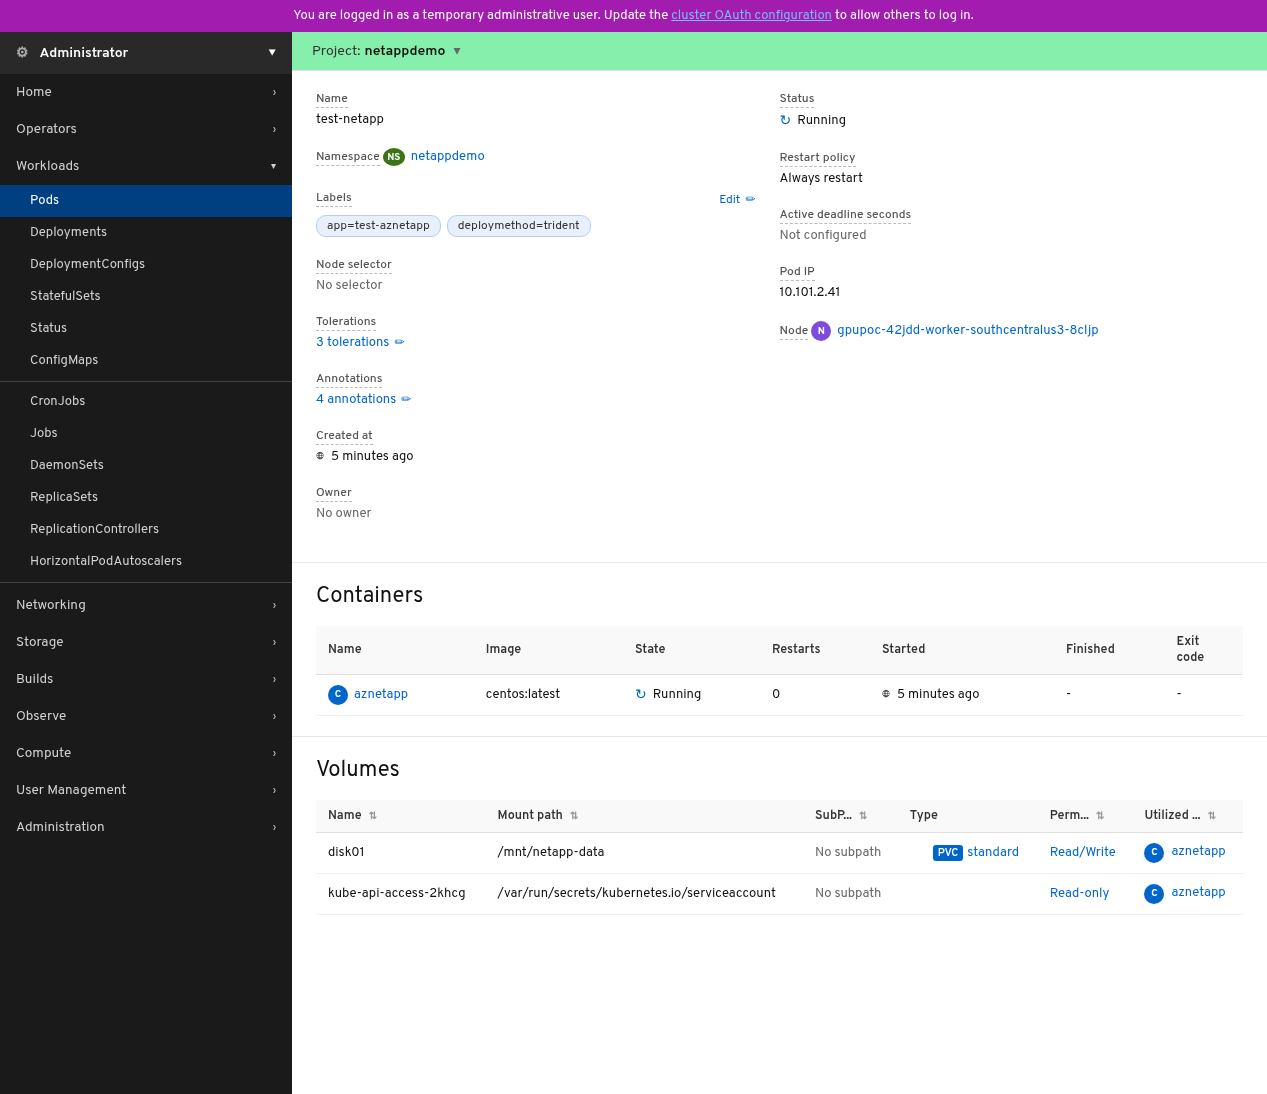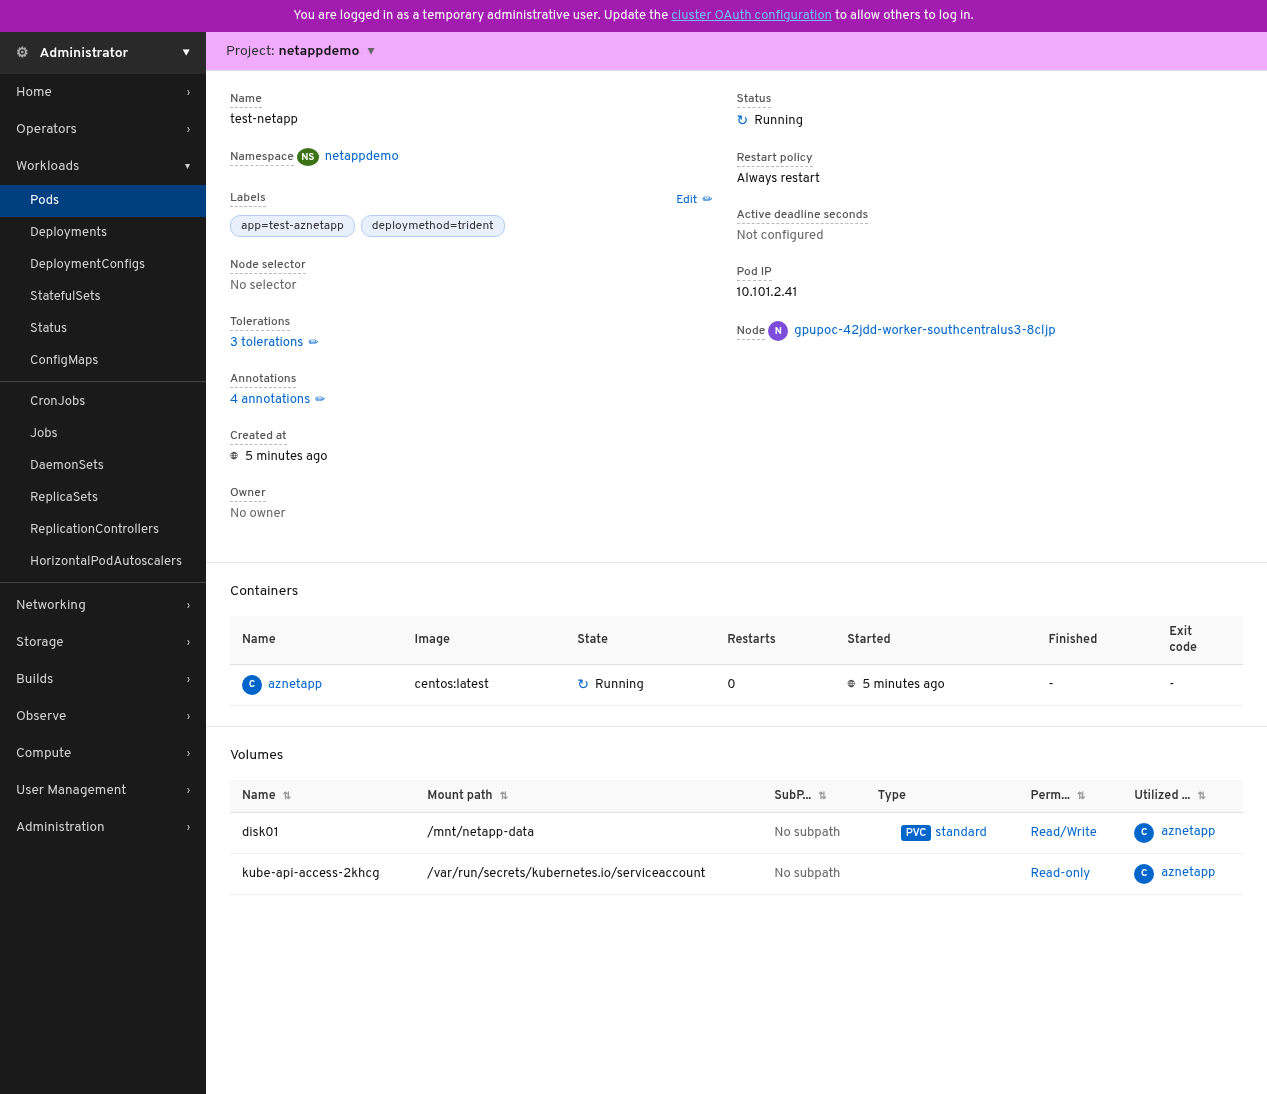--- a/index.html
+++ b/index.html
@@ -12,21 +12,21 @@
       padding: 8px 16px;
       font-size: 13px;
       flex-shrink: 0;
     }
     .top-banner a { color: #73bcf7; text-decoration: underline; cursor: pointer; }
 
     .app-body { display: flex; flex: 1; overflow: hidden; }
 
     
     .sidebar {
-      width: 206px;
+      width: 292px;
       background: #1a1a1a;
       color: #d1d1d1;
       flex-shrink: 0;
       overflow-y: auto;
       display: flex;
       flex-direction: column;
     }
 
     .sidebar-admin {
       display: flex;
@@ -69,21 +69,21 @@
       overflow-y: auto;
       background: #fff;
       display: flex;
       flex-direction: column;
     }
 
     .project-bar {
       display: flex;
       align-items: center;
       padding: 10px 20px;
-      background: #f0abfc;
+      background: #86efac;
       border-bottom: 1px solid #e0e0e0;
       font-size: 14px;
     }
     .project-bar .project-label { font-weight: 400; color: #333; }
     .project-bar .project-name { font-weight: 600; margin-left: 4px; color: #111; }
     .project-bar .dropdown-arrow { margin-left: 8px; color: #666; cursor: pointer; }
 
     .detail-section {
       padding: 20px 24px;
       border-bottom: 1px solid #e8e8e8;
@@ -193,21 +193,21 @@
       justify-content: center;
     }
 
     
     .containers-section {
       padding: 20px 24px;
       border-bottom: 1px solid #e8e8e8;
     }
 
     .section-title {
-      font-size: 14px;
+      font-size: 22px;
       font-weight: 400;
       color: #111;
       margin-bottom: 16px;
     }
 
     .containers-table, .volumes-table {
       width: 100%;
       border-collapse: collapse;
     }
 

